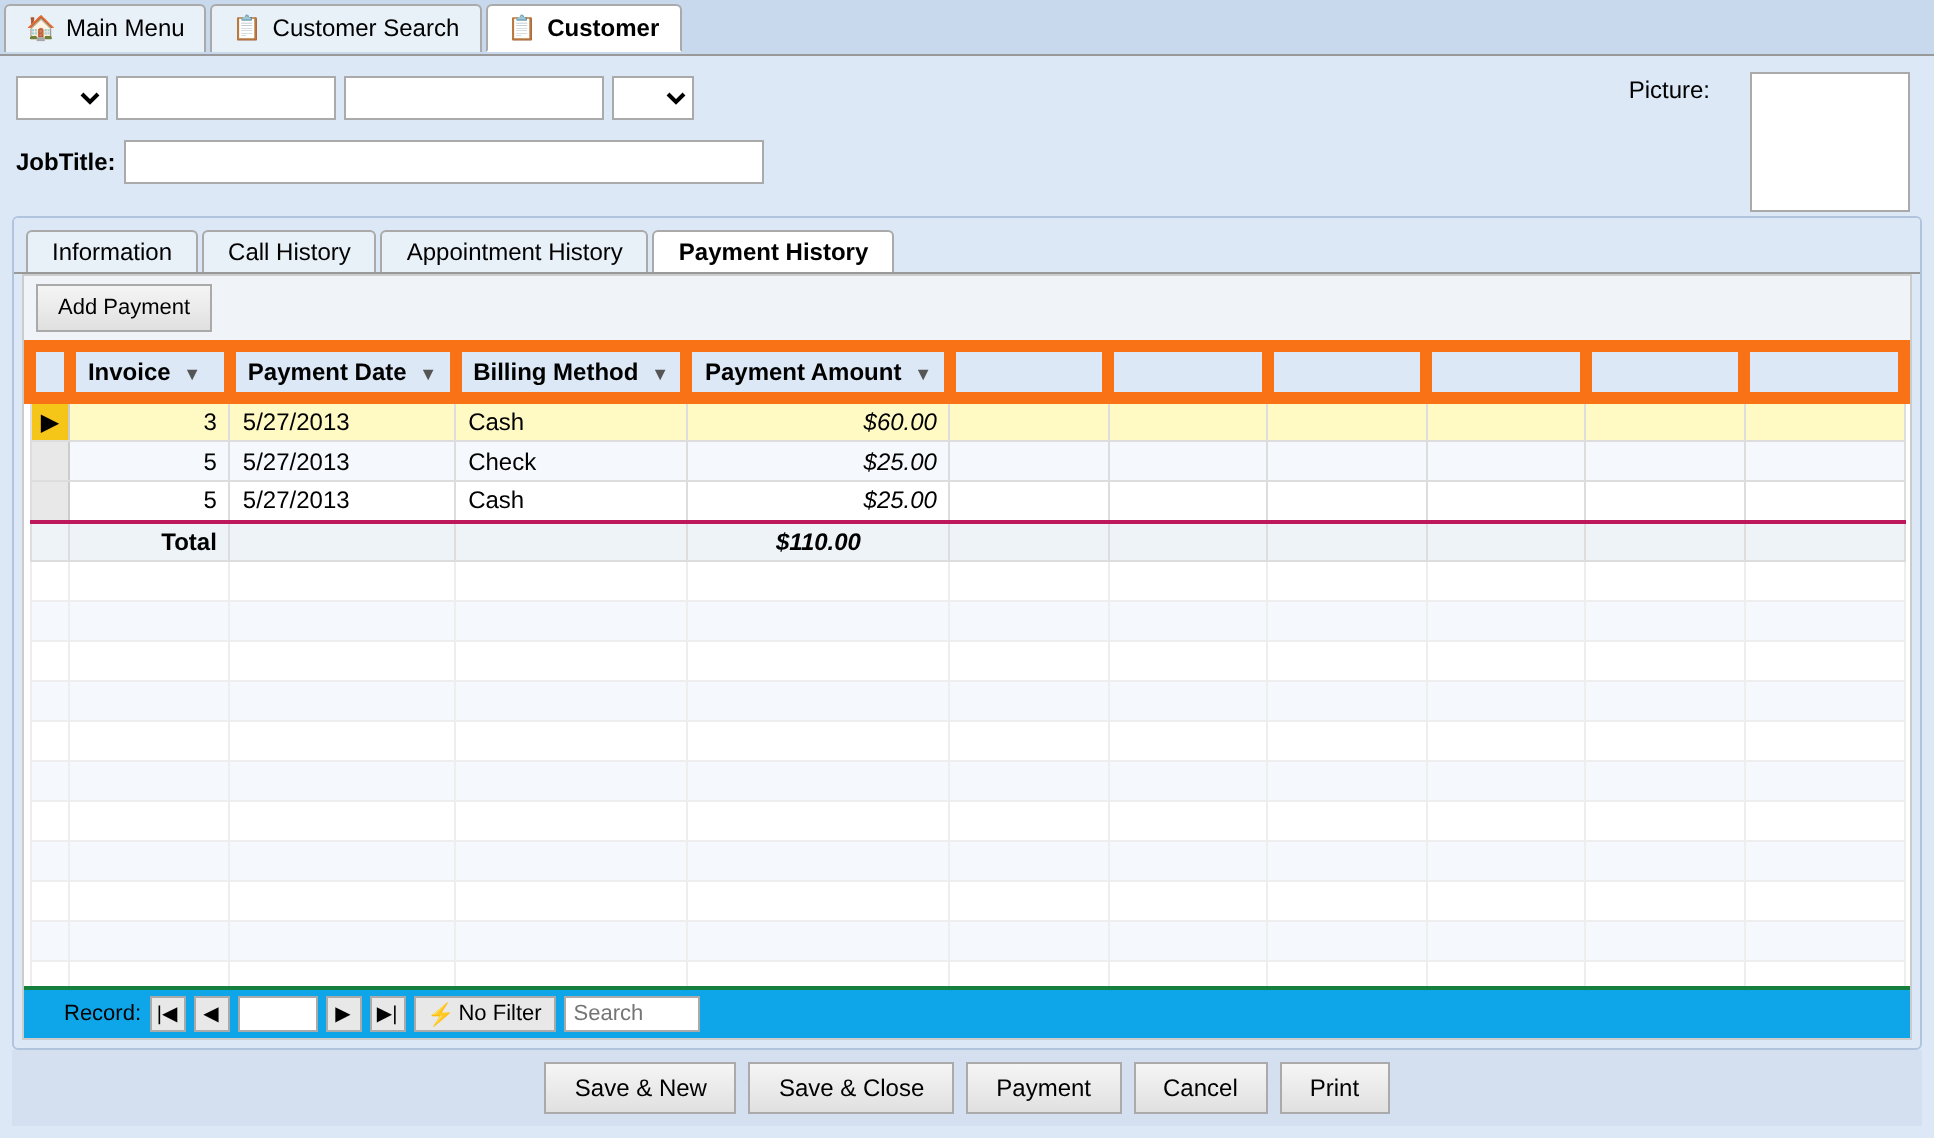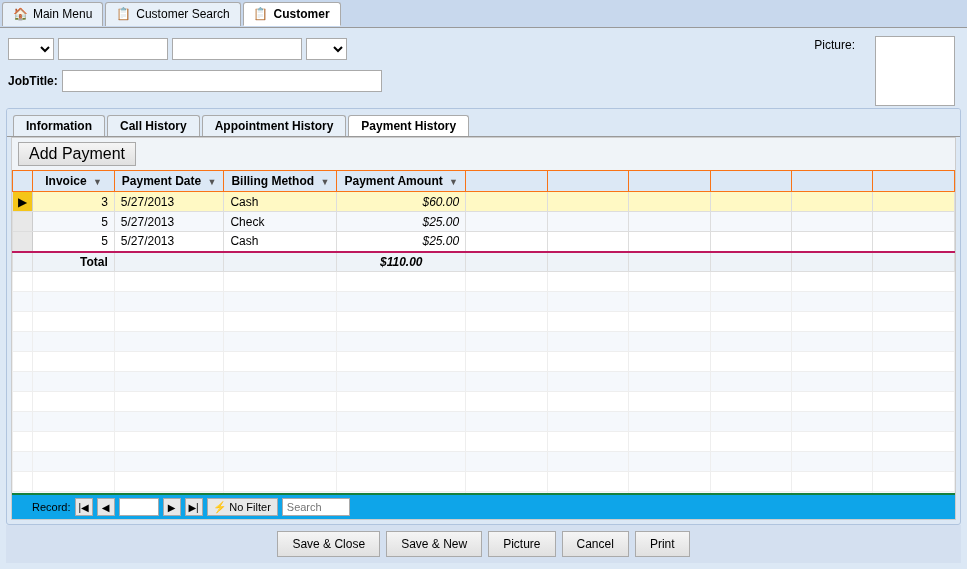--- a/index.html
+++ b/index.html
@@ -129,21 +129,20 @@
     }
     .inner-tab {
       padding: 3px 12px;
       border: 1px solid #aaa;
       border-bottom: none;
       background: #e8f0f8;
       cursor: pointer;
       font-size: 12px;
       margin-right: 2px;
       border-radius: 3px 3px 0 0;
-      font-weight: bold;
     }
     .inner-tab.active {
       background: #fff;
       font-weight: bold;
     }
 
     
     .tab-content {
       flex: 1;
       background: #fff;
@@ -156,41 +155,41 @@
 
     .add-payment-bar {
       padding: 4px 6px;
       background: #f0f4f8;
     }
     .add-payment-btn {
       padding: 0 10px;
       border: 1px solid #aaa;
       background: linear-gradient(to bottom, #f5f5f5, #e0e0e0);
       cursor: pointer;
-      font-size: 16px;
+      font-size: 11px;
       height: 24px;
     }
 
     
     .payment-table {
       flex: 1;
       overflow-y: auto;
     }
     table {
       width: 100%;
       border-collapse: collapse;
       font-size: 12px;
     }
     thead tr {
       background: #dce8f5;
     }
     thead th {
-      border: 1px solid #f97316;
+      border: 6px solid #f97316;
       padding: 3px 6px;
-      text-align: center;
+      text-align: left;
       font-weight: bold;
       white-space: nowrap;
       cursor: pointer;
     }
     thead th .sort-arrow {
       margin-left: 3px;
       font-size: 9px;
       color: #555;
     }
     tbody tr {
@@ -646,20 +645,20 @@
           <span>⚡</span>
           <span>No Filter</span>
         </button>
         <input class="search-input" type="text" placeholder="Search" style="">
       </div>
 
     </div>
   </div>
 
   <div class="bottom-bar">
+    <button class="bottom-btn">Save &amp; New</button>
     <button class="bottom-btn">Save &amp; Close</button>
-    <button class="bottom-btn">Save &amp; New</button>
-    <button class="bottom-btn">Picture</button>
+    <button class="bottom-btn">Payment</button>
     <button class="bottom-btn">Cancel</button>
     <button class="bottom-btn">Print</button>
   </div>
 
 </div>
 
 </body></html>

